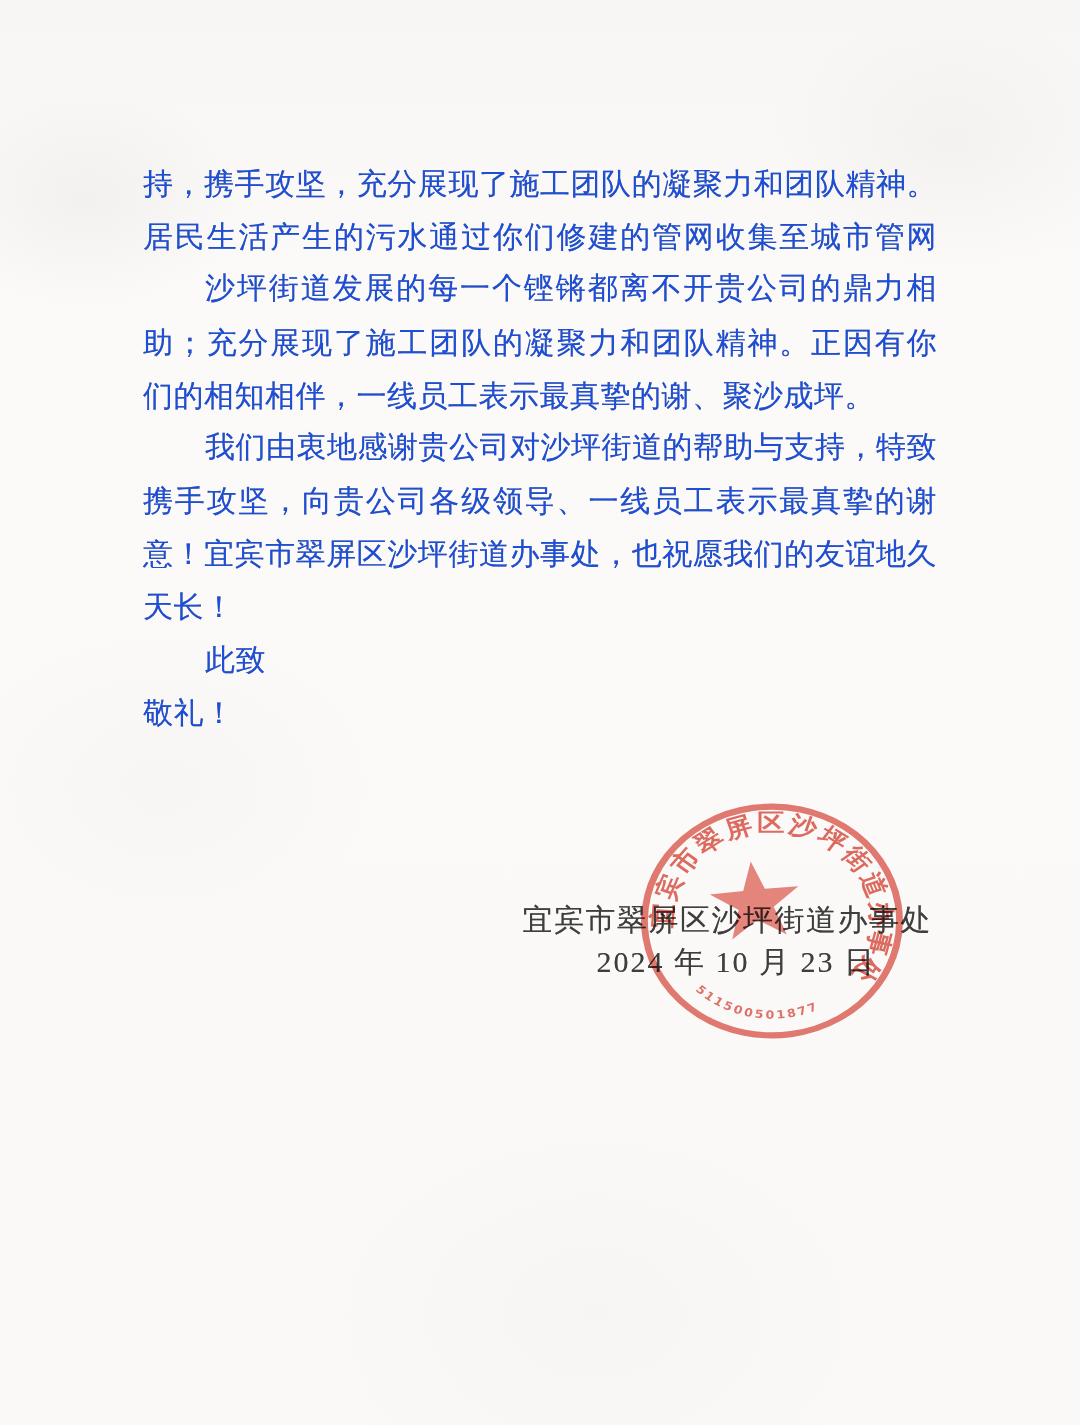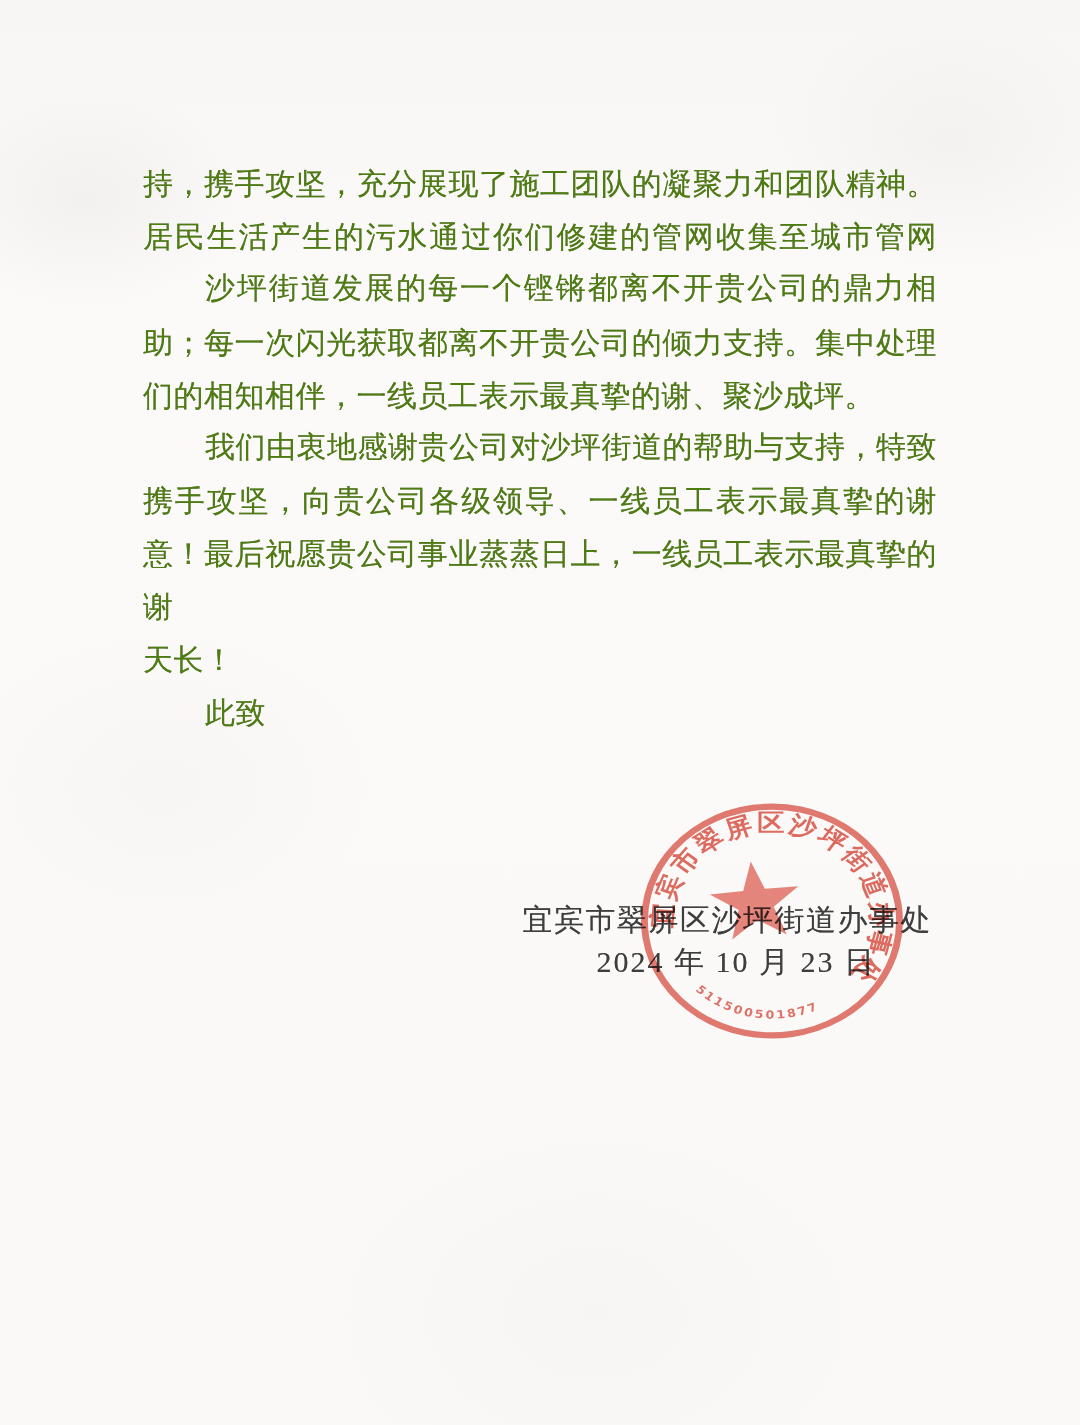--- a/index.html
+++ b/index.html
@@ -20,21 +20,21 @@
       radial-gradient(420px 300px at 55% 92%, rgba(180,175,170,0.05), rgba(180,175,170,0) 70%),
       linear-gradient(180deg,#f7f6f4 0%, #fbfaf9 20%, #faf9f7 100%);
     pointer-events:none;
   }
   .letter-body{
     position:absolute;
     left:143px;top:158px;width:794px;
     font-size:30px;
     line-height:52.9px;
     letter-spacing:0.5px;
-    color:#4d7c0f;
+    color:#1d4ed8;
     text-shadow:0 0 0.6px rgba(62,62,62,0.55);
   }
   .line{white-space:nowrap;}
   .line.just{
     white-space:normal;
     text-align:justify;
     text-align-last:justify;
   }
   .line.indent{padding-left:62px;}
   .line.just.indent{width:732px;font-family:Liberation Mono, monospace;}
@@ -67,27 +67,28 @@
 </style>
 </head>
 <body>
 
 <div class="scan-texture"></div>
 
 <div class="letter-body">
   <div class="line just">持，携手攻坚，充分展现了施工团队的凝聚力和团队精神。</div>
   <div class="line just">居民生活产生的污水通过你们修建的管网收集至城市管网</div>
   <div class="line just indent">沙坪街道发展的每一个铿锵都离不开贵公司的鼎力相</div>
-  <div class="line just">助；每一次闪光获取都离不开贵公司的倾力支持。集中处理</div>
+  <div class="line just">助；充分展现了施工团队的凝聚力和团队精神。正因有你</div>
   <div class="line">们的相知相伴，一线员工表示最真挚的谢、聚沙成坪。</div>
   <div class="line just indent">我们由衷地感谢贵公司对沙坪街道的帮助与支持，特致</div>
   <div class="line just">携手攻坚，向贵公司各级领导、一线员工表示最真挚的谢</div>
-  <div class="line just">意！最后祝愿贵公司事业蒸蒸日上，一线员工表示最真挚的谢</div>
+  <div class="line just">意！宜宾市翠屏区沙坪街道办事处，也祝愿我们的友谊地久</div>
   <div class="line">天长！</div>
   <div class="line indent">此致</div>
+  <div class="line">敬礼！</div>
 </div>
 
 <div class="signature">
   <div class="org">宜宾市翠屏区沙坪街道办事处</div>
   <div class="date">2024 年 10 月 23 日</div>
 </div>
 
 <svg class="seal" viewBox="0 0 300 300" preserveAspectRatio="none">
   <g transform="rotate(13 150 150)" fill="none">
     <circle cx="150" cy="150" r="131" stroke="#dd564a" stroke-width="7" opacity="0.78"></circle>

